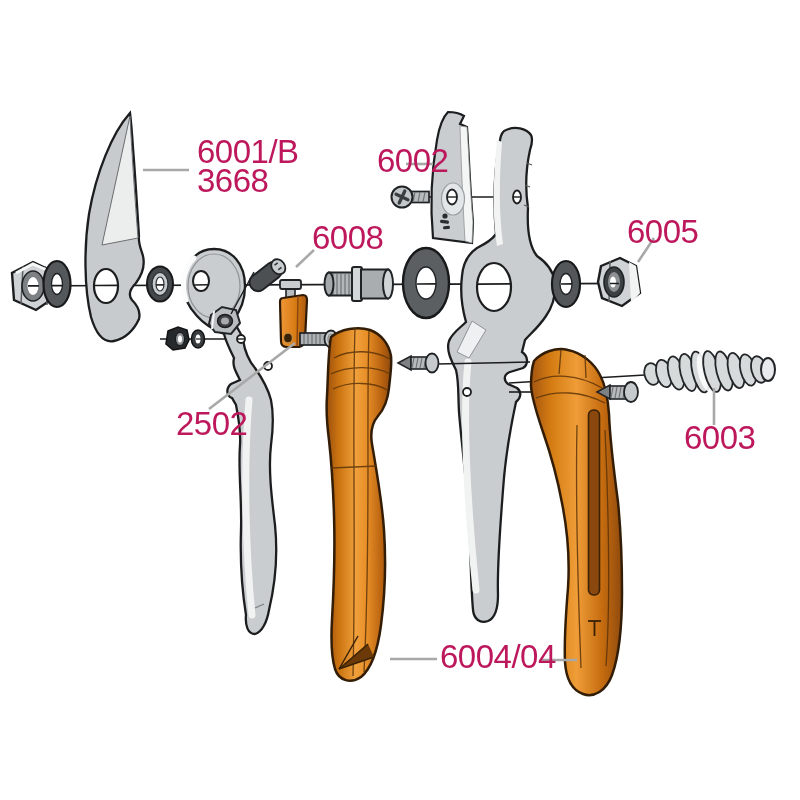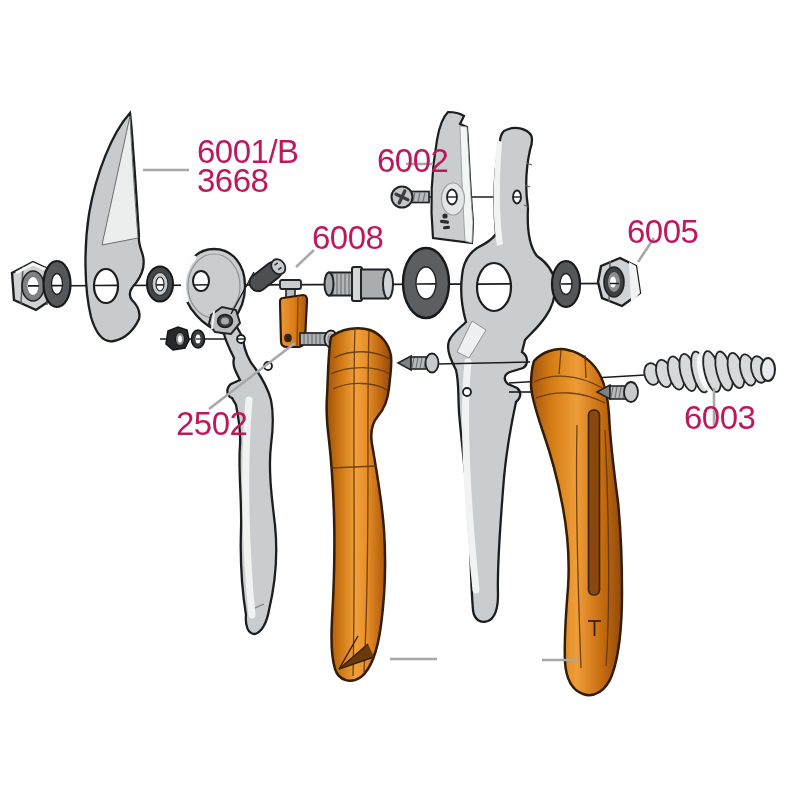--- a/index.html
+++ b/index.html
@@ -7,21 +7,21 @@
          font-family:"Liberation Sans",sans-serif;}
   .stage svg{position:absolute;left:0;top:0;}
   .lbl{position:absolute;font-weight:normal;font-size:33px;line-height:28px;
        color:#be185d;letter-spacing:-0.5px;white-space:nowrap;}
   .lbl-6001b{left:197px;top:138px;}
   .lbl-6001 {left:197px;top:167px;}
   .lbl-6002 {left:337px;top:147px;margin-left:40px;}
   .lbl-6008 {left:312px;top:224px;}
   .lbl-6005 {left:627px;top:210px;margin-top:8px;}
   .lbl-6009 {left:176px;top:410px;}
-  .lbl-6003 {left:684px;top:404px;}
+  .lbl-6003 {left:684px;top:424px;}
   .lbl-6004 {left:440px;top:643px;}
 </style>
 </head>
 <body>
 
 <div class="stage">
 <svg width="800" height="800" viewBox="0 0 800 800">
   <defs>
     <linearGradient id="gradOL" x1="0" y1="0" x2="1" y2="0">
       <stop offset="0" stop-color="#9c5110"></stop>
@@ -352,13 +352,14 @@
   </g>
 </svg>
 
 <div class="lbl lbl-6001b">6001/B</div>
 <div class="lbl lbl-6001">3668</div>
 <div class="lbl lbl-6002">6002</div>
 <div class="lbl lbl-6008">6008</div>
 <div class="lbl lbl-6005">6005</div>
 <div class="lbl lbl-6009">2502</div>
 <div class="lbl lbl-6003">6003</div>
+<div class="lbl lbl-6004">6004/04</div>
 </div>
 
 </body></html>

